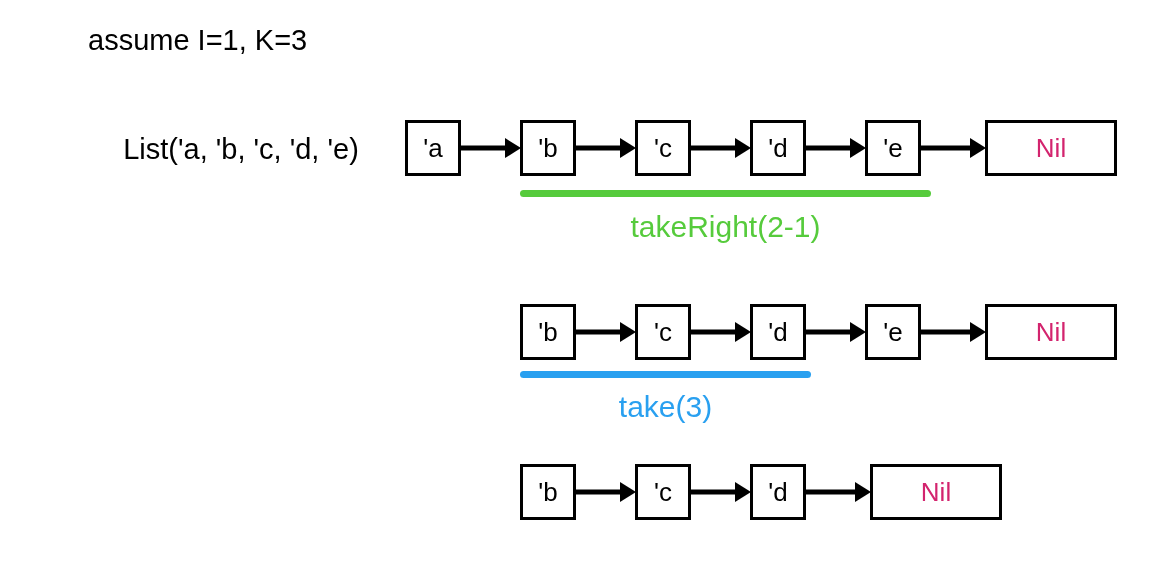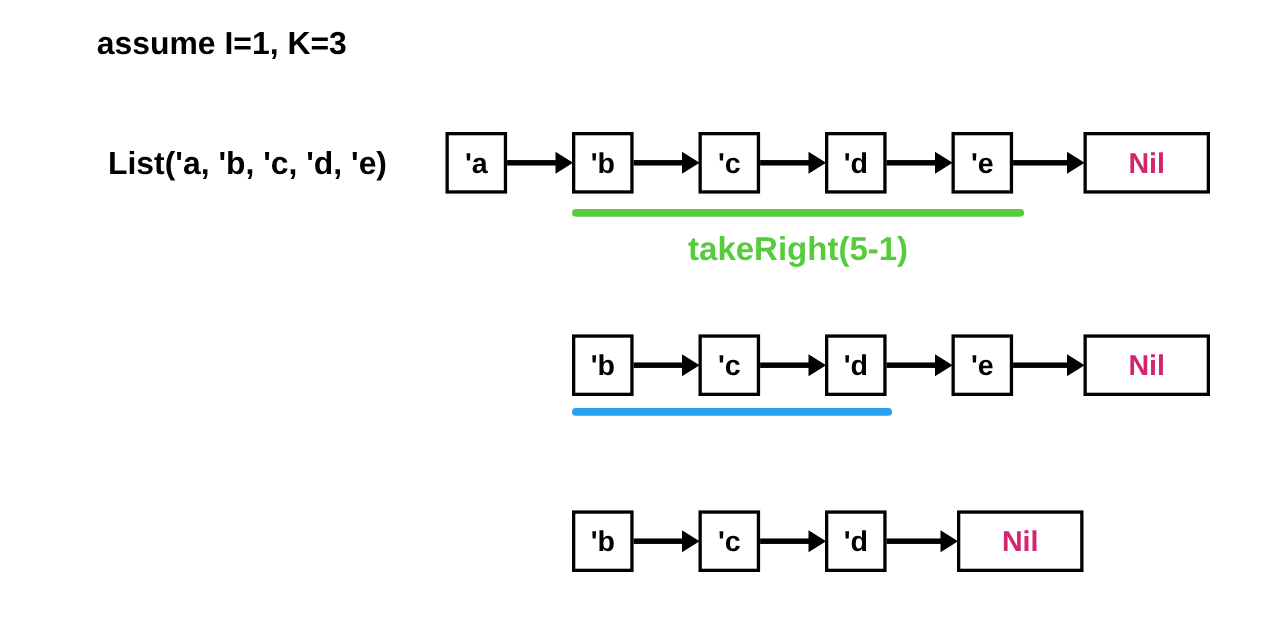--- a/index.html
+++ b/index.html
@@ -2,38 +2,39 @@
 <html><head>
 <meta charset="utf-8">
 <style>
   html, body { margin: 0; padding: 0; background: #ffffff; }
   .canvas {
     position: relative;
     width: 1157px;
     height: 569px;
     background: #ffffff;
     font-family: "Liberation Sans", sans-serif;
-    font-weight: bold;
+    font-weight: normal;
     color: #000;
     overflow: hidden;
   }
   .title {
     position: absolute;
     left: 88px;
     top: 24px;
     font-size: 29px;
     white-space: nowrap;
   }
   .row-label {
     position: absolute;
     left: 0;
     width: 450px;
     text-align: center;
     font-size: 29px;
     white-space: nowrap;
+    padding-left: 16px;
   }
   .label-1 { top: 133px; }
   .label-2 { top: 317px; }
   .label-3 { top: 477px; }
 
   .chain {
     position: absolute;
     display: flex;
     align-items: center;
   }
@@ -47,21 +48,21 @@
     box-sizing: border-box;
     border: 3px solid #000;
     background: #fff;
     display: flex;
     align-items: center;
     justify-content: center;
     font-size: 26px;
     flex: none;
   }
   .node.nil {
-    width: 115px;
+    width: 132px;
     color: var(--pink, #d3246e);
   }
   .arrow {
     position: relative;
     width: 59px;
     height: 56px;
     flex: none;
   }
   .arrow.wide { width: 64px; }
   .arrow::before {
@@ -139,34 +140,35 @@
     <div class="arrow"></div>
     <div class="node">'c</div>
     <div class="arrow"></div>
     <div class="node">'d</div>
     <div class="arrow"></div>
     <div class="node">'e</div>
     <div class="arrow wide"></div>
     <div class="node nil">Nil</div>
   </div>
   <div class="underline underline-green"></div>
-  <div class="annotation annotation-green">takeRight(5-1)</div>
+  <div class="annotation annotation-green">takeRight(2-1)</div>
 
   <div class="chain chain-2">
     <div class="node">'b</div>
     <div class="arrow"></div>
     <div class="node">'c</div>
     <div class="arrow"></div>
     <div class="node">'d</div>
     <div class="arrow"></div>
     <div class="node">'e</div>
     <div class="arrow wide"></div>
     <div class="node nil">Nil</div>
   </div>
   <div class="underline underline-blue"></div>
+  <div class="annotation annotation-blue">take(3)</div>
 
   <div class="chain chain-3">
     <div class="node">'b</div>
     <div class="arrow"></div>
     <div class="node">'c</div>
     <div class="arrow"></div>
     <div class="node">'d</div>
     <div class="arrow wide"></div>
     <div class="node nil">Nil</div>
   </div>

